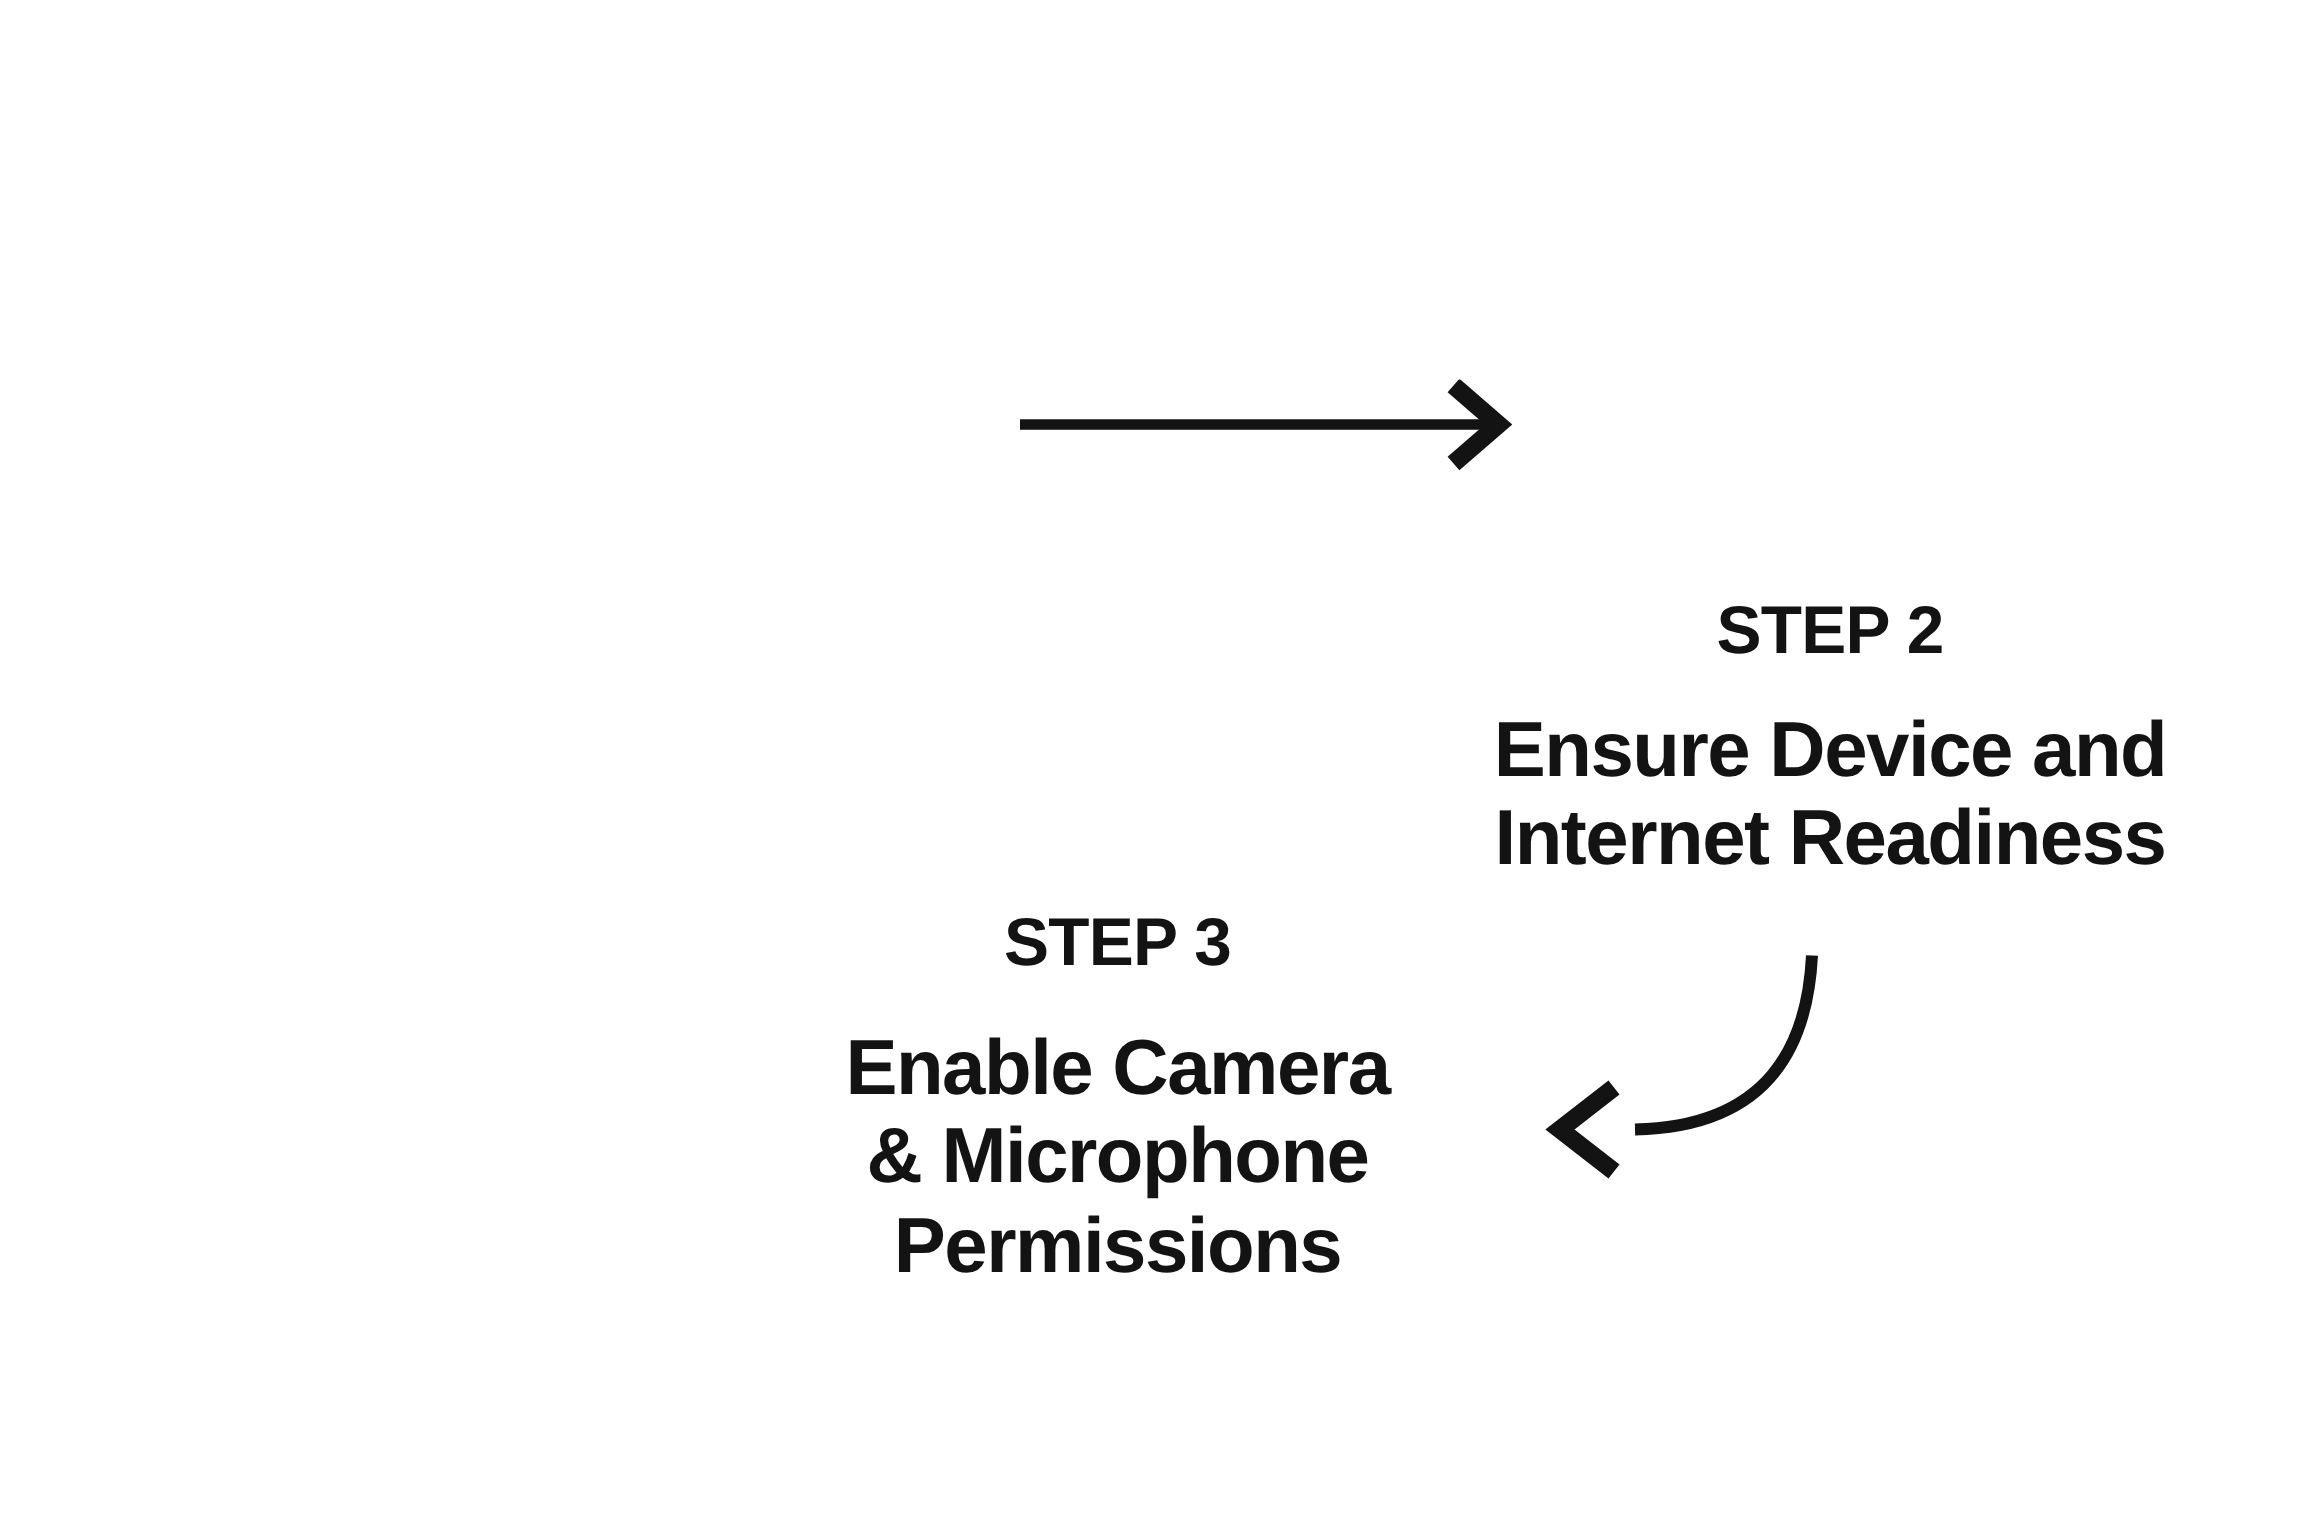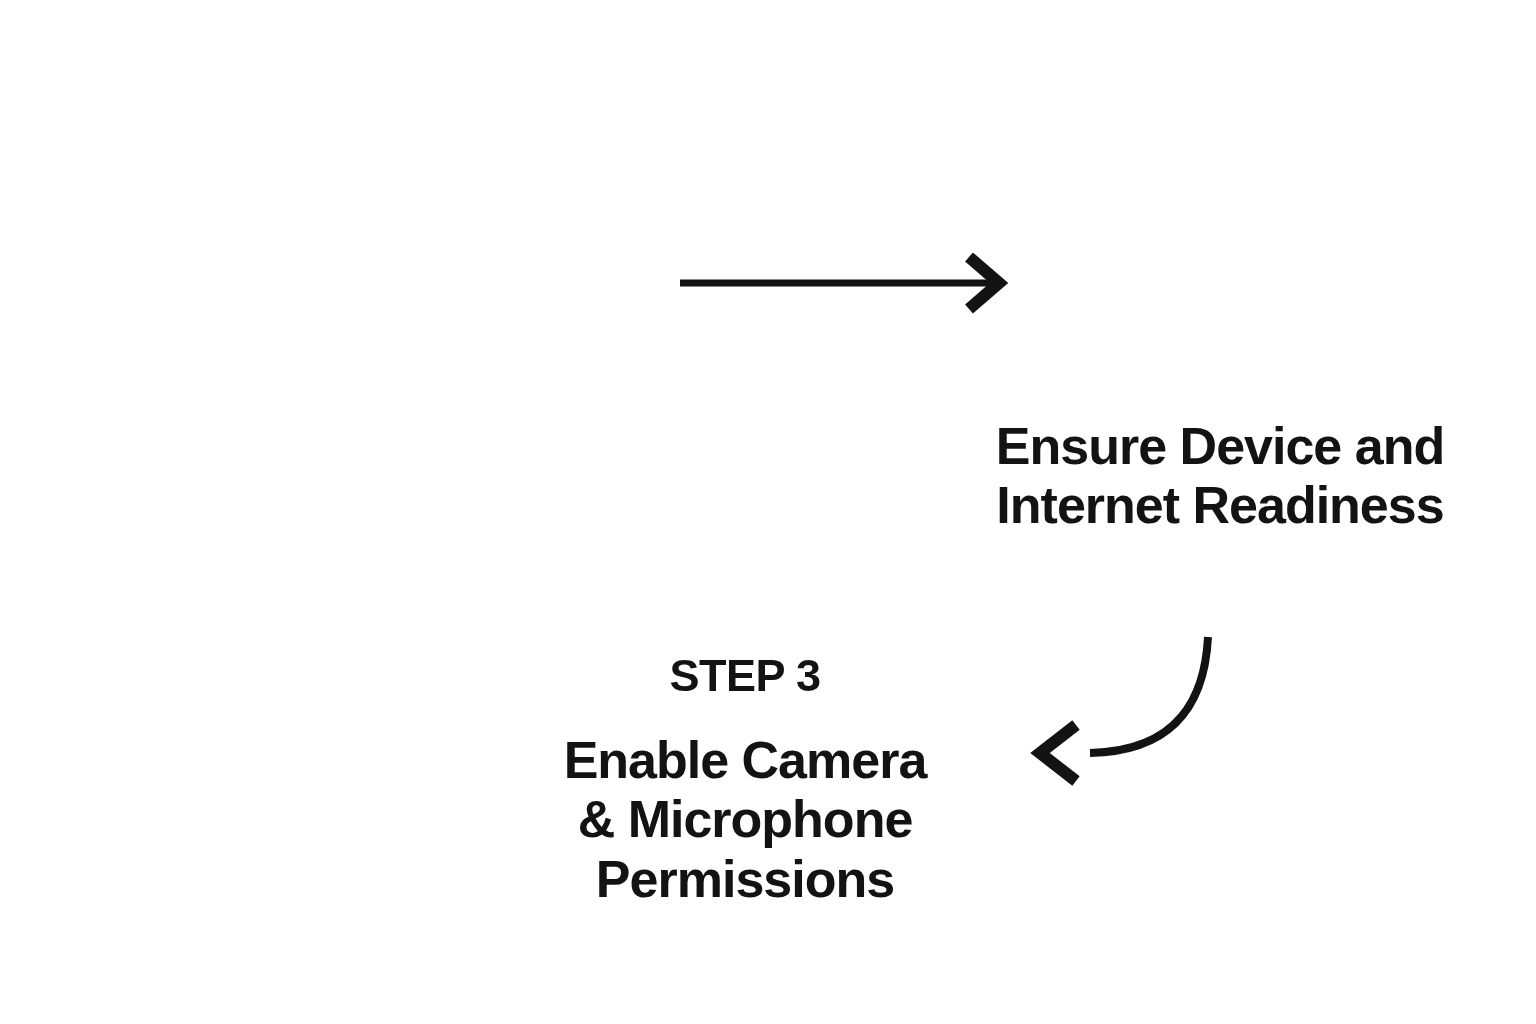--- a/index.html
+++ b/index.html
@@ -37,21 +37,21 @@
   .step-sub {
     font-size: 31px;
     font-weight: 400;
     letter-spacing: -0.5px;
     margin-top: 22px;
     white-space: nowrap;
   }
   .step-1 { left: 50px;  top: 163px; }
   .step-2 { left: 920px; top: 393px; }
   .step-2 .step-title { margin-top: 24px; }
-  .step-3 { left: 445px; top: 649px; }
+  .step-3 { left: 445px; top: 601px; }
   .arrow { position: absolute; display: block; }
   .arrow-1 { left: 676px;  top: 253px; width: 332px; height: 62px; }
   .arrow-2 { left: 1028px; top: 628px; width: 200px; height: 165px; }
   .arrow line, .arrow path, .arrow polyline {
     stroke: var(--arrow, #131313);
     fill: none;
     stroke-linecap: butt;
     stroke-linejoin: miter;
   }
 </style>
@@ -60,20 +60,21 @@
 
 <div class="canvas">
 
 
   <svg class="arrow arrow-1" viewBox="0 0 332 62" xmlns="http://www.w3.org/2000/svg" aria-hidden="true">
     <line x1="4" y1="30" x2="318" y2="30" stroke-width="7"></line>
     <polyline points="293,4 323,30 293,56" stroke-width="12"></polyline>
   </svg>
 
   <section class="step step-2">
+    <div class="step-label">STEP 2</div>
     <div class="step-title">Ensure Device and
 Internet Readiness</div>
   </section>
 
   <svg class="arrow arrow-2" viewBox="0 0 200 165" xmlns="http://www.w3.org/2000/svg" aria-hidden="true">
     <path d="M 180 9 C 177 68 152 123 62 125" stroke-width="8"></path>
     <polyline points="48,97 12,125 48,153" stroke-width="12"></polyline>
   </svg>
 
   <section class="step step-3">

